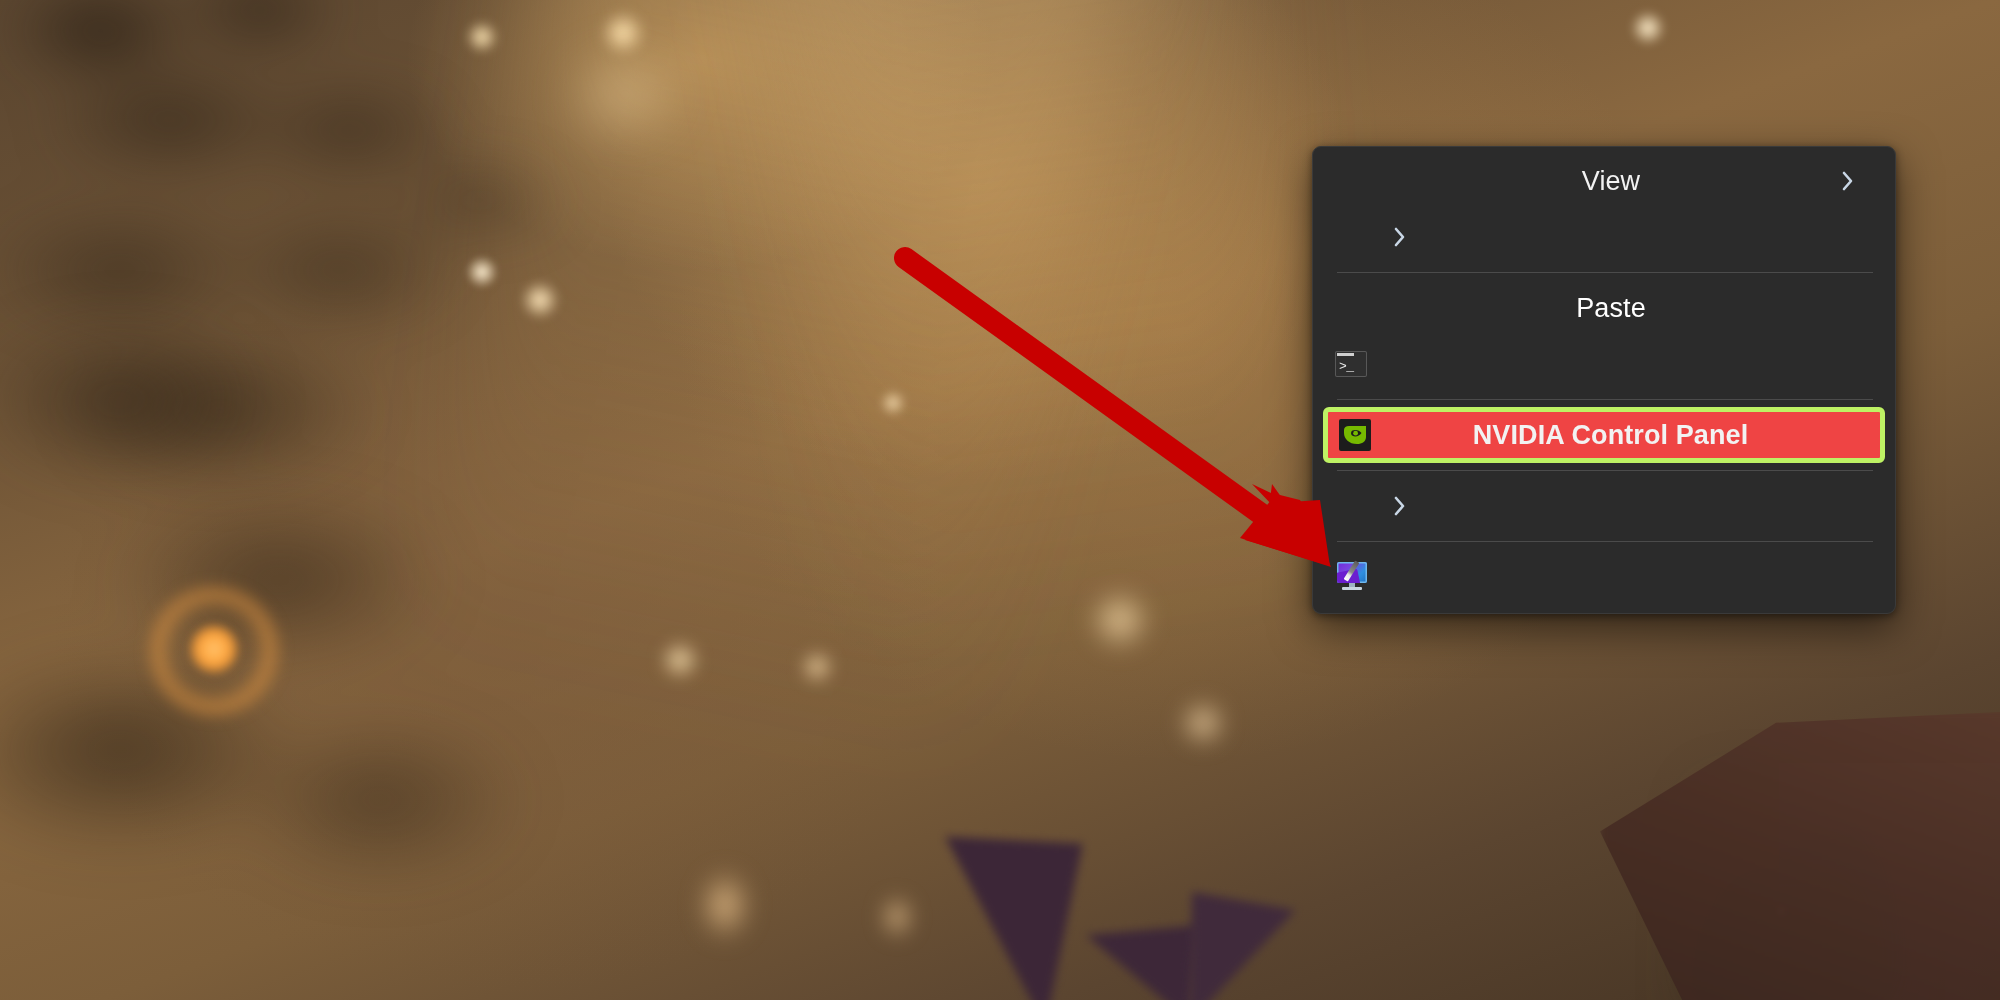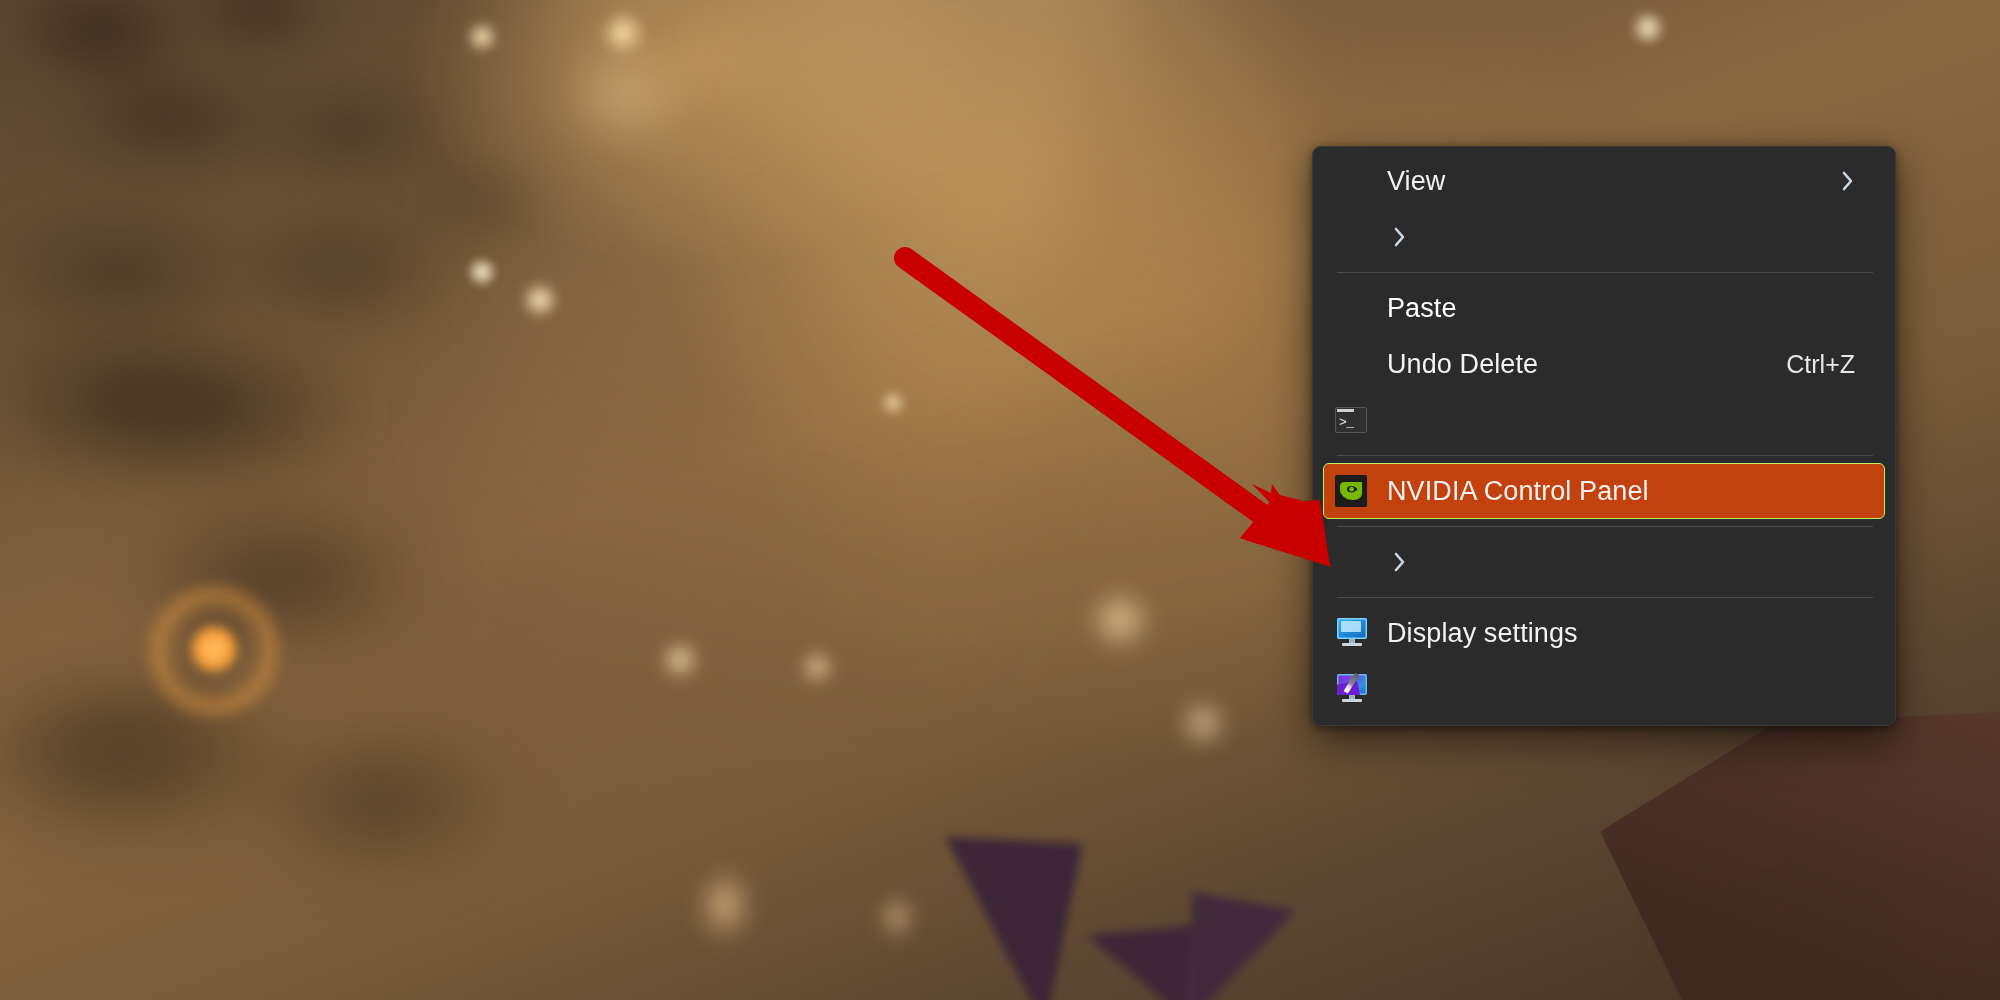--- a/index.html
+++ b/index.html
@@ -173,20 +173,21 @@
   .menu-item {
     position: relative;
     display: flex;
     align-items: center;
     height: 56px;
     margin: 0 10px;
     padding: 0 10px 0 12px;
     border-radius: 6px;
     box-sizing: border-box;
     cursor: default;
+    text-align: center;
   }
   .menu-item .icon-slot {
     width: 52px;
     min-width: 52px;
     height: 34px;
     display: flex;
     align-items: center;
     justify-content: flex-start;
   }
   .menu-item .label {
@@ -198,23 +199,24 @@
     white-space: nowrap;
   }
   .menu-item.disabled .label { color: #ffffff; }
   .menu-item .accel {
     color: #e8e8e8;
     font-size: 25px;
     margin-right: 20px;
     white-space: nowrap;
   }
   .menu-item.highlighted {
-    background: #c2410c;
-    border: 1px solid #bef264;
+    background: #ef4444;
+    border: 5px solid #bef264;
     padding-left: 11px;
+    font-weight: bold;
   }
 
   .chev {
     width: 26px;
     min-width: 26px;
     display: flex;
     align-items: center;
     justify-content: center;
     margin-right: 14px;
   }
@@ -408,25 +410,20 @@
 
 
     <div class="separator"></div>
 
     <div class="menu-item disabled">
       <span class="icon-slot"></span>
       <span class="label">Paste</span>
       <span class="chev"></span>
     </div>
 
-    <div class="menu-item">
-      <span class="icon-slot"></span>
-      <span class="label">Undo Delete</span>
-      <span class="accel">Ctrl+Z</span>
-    </div>
 
     <div class="menu-item">
       <span class="icon-slot">
         <span class="icon-terminal">
             <span class="prompt">&gt;_</span>
           </span>
       </span>
       <span class="chev"></span>
     </div>
 
@@ -452,31 +449,20 @@
       <span class="icon-slot"></span>
       <span class="chev">
         <svg width="14" height="22" viewBox="0 0 14 22">
             <path d="M3 3 L10 11 L3 19" fill="none" stroke="#c9d7e6" stroke-width="2.6" stroke-linecap="round" stroke-linejoin="round"></path>
           </svg>
       </span>
     </div>
 
     <div class="separator"></div>
 
-    <div class="menu-item">
-      <span class="icon-slot">
-        <span class="icon-display">
-          <span class="mon"></span>
-            <span class="stand"></span>
-            <span class="base"></span>
-        </span>
-      </span>
-      <span class="label">Display settings</span>
-      <span class="chev"></span>
-    </div>
 
     <div class="menu-item">
       <span class="icon-slot">
         <span class="icon-personalize">
           <span class="mon"></span>
             <span class="brush"></span>
             <span class="stand"></span>
             <span class="base"></span>
         </span>
       </span>

